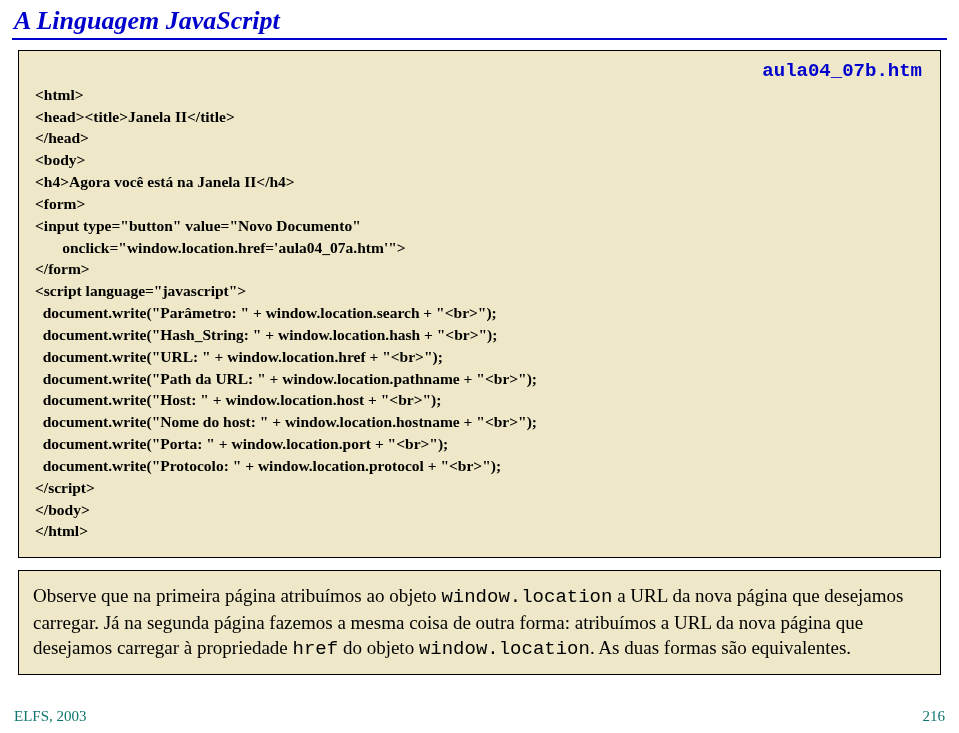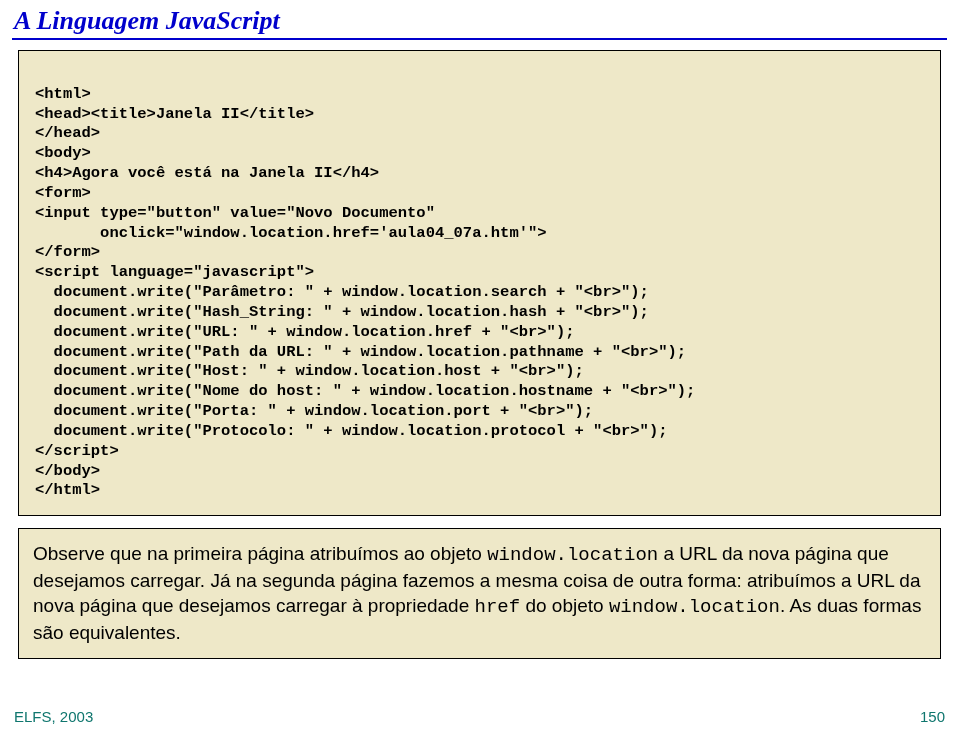--- a/index.html
+++ b/index.html
@@ -1,15 +1,15 @@
 <!DOCTYPE html>
 <html><head>
 <meta charset="utf-8">
 <style>
-  * { margin: 0; padding: 0; box-sizing: border-box; }
+  * { margin: 0; padding: 0; box-sizing: border-box; font-family: Liberation Serif, serif; }
   body {
     width: 959px;
     height: 733px;
     background: #fff;
     font-family: Arial, Helvetica, sans-serif;
     position: relative;
     overflow: hidden;
   }
   .title {
     color: #0000cc;
@@ -66,21 +66,21 @@
   }
   .footer .pg { float: right; }
 </style>
 </head>
 <body>
 
 <div class="title">A Linguagem JavaScript</div>
 <div class="underline"></div>
 
 <div class="codebox">
-<span>&lt;html&gt;</span>
+<span class="filelabel">aula04_07b.htm</span><span>&lt;html&gt;</span>
 <span>&lt;head&gt;&lt;title&gt;Janela II&lt;/title&gt;</span>
 <span>&lt;/head&gt;</span>
 <span>&lt;body&gt;</span>
 <span>&lt;h4&gt;Agora você está na Janela II&lt;/h4&gt;</span>
 <span>&lt;form&gt;</span>
 <span>&lt;input type="button" value="Novo Documento"</span>
 <span>       onclick="window.location.href='aula04_07a.htm'"&gt;</span>
 <span>&lt;/form&gt;</span>
 <span>&lt;script language="javascript"&gt;</span>
 <span>  document.write("Parâmetro: " + window.location.search + "&lt;br&gt;");</span>
@@ -95,14 +95,14 @@
 <span>&lt;/body&gt;</span>
 <span>&lt;/html&gt;</span>
 </div>
 
 <div class="notebox">
   <span>Observe que na primeira página atribuímos ao objeto </span><span class="mono">window.location</span><span> a URL da nova página que desejamos carregar. Já na segunda página fazemos a mesma coisa de outra forma: atribuímos a URL da nova página que desejamos carregar à propriedade </span><span class="mono">href</span><span> do objeto </span><span class="mono">window.location</span><span>. As duas formas são equivalentes.</span>
 </div>
 
 <div class="footer">
   <span>ELFS, 2003</span>
-  <span class="pg">150</span>
+  <span class="pg">216</span>
 </div>
 
 </body></html>

